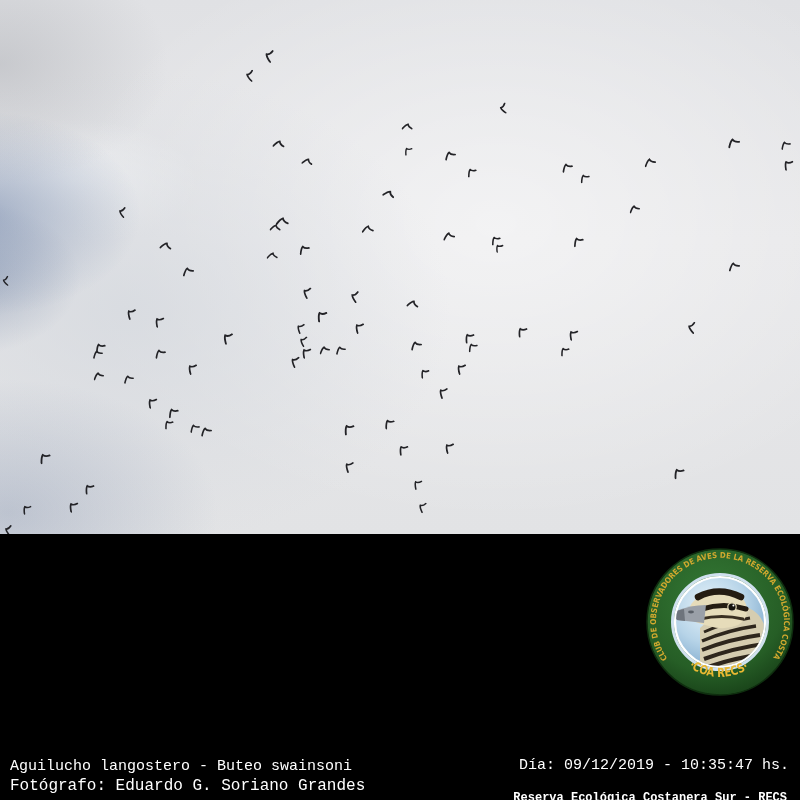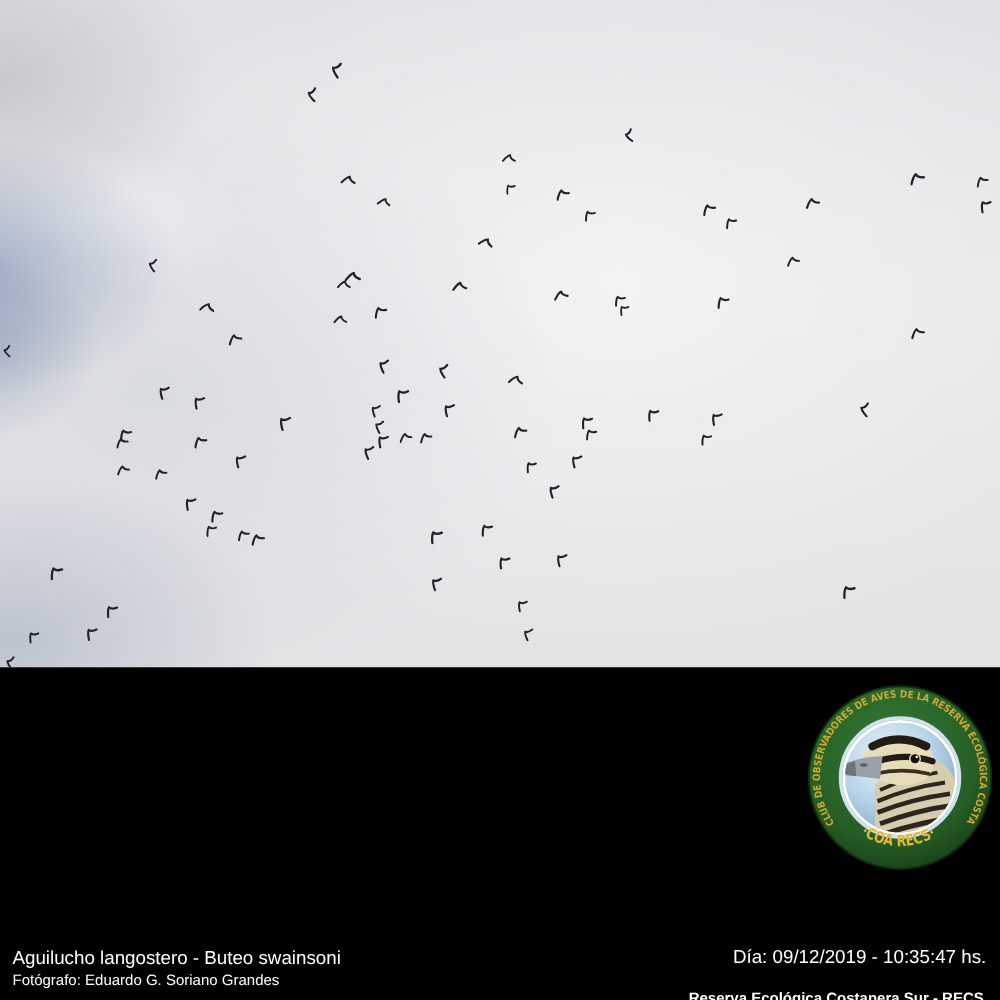--- a/index.html
+++ b/index.html
@@ -26,23 +26,23 @@
   
   .band{position:absolute;left:0;top:534px;width:800px;height:266px;background:#000;}
   .t1{left:21px;top:546px;font-size:43px;font-weight:bold;}
   .t2{left:22px;top:590px;font-size:39px;}
   .t3{left:22px;top:633px;font-size:34px;font-weight:bold;}
   
   .logo{position:absolute;left:646px;top:548px;width:148px;height:148px;}
   .logo svg{display:block;}
   
   .foot{position:absolute;color:#fff;white-space:nowrap;line-height:1.1;
-        font-family:Liberation Sans, sans-serif;}
+        font-family:Liberation Mono, monospace;}
   .fl1{left:10px;top:759px;font-size:15px;}
-  .fl2{left:10px;top:778px;font-size:12px;}
+  .fl2{left:10px;top:778px;font-size:16px;}
   .fr1{right:11px;top:758px;font-size:15px;}
   .fr2{right:13px;top:792px;font-size:12px;font-weight:bold;}
 </style>
 </head>
 <body>
 
 <div class="card">
 
   <div class="photo" id="photo">
       <div class="bird" style="left: 263px; top: 51px; width: 13px; transform: rotate(-65deg);">

